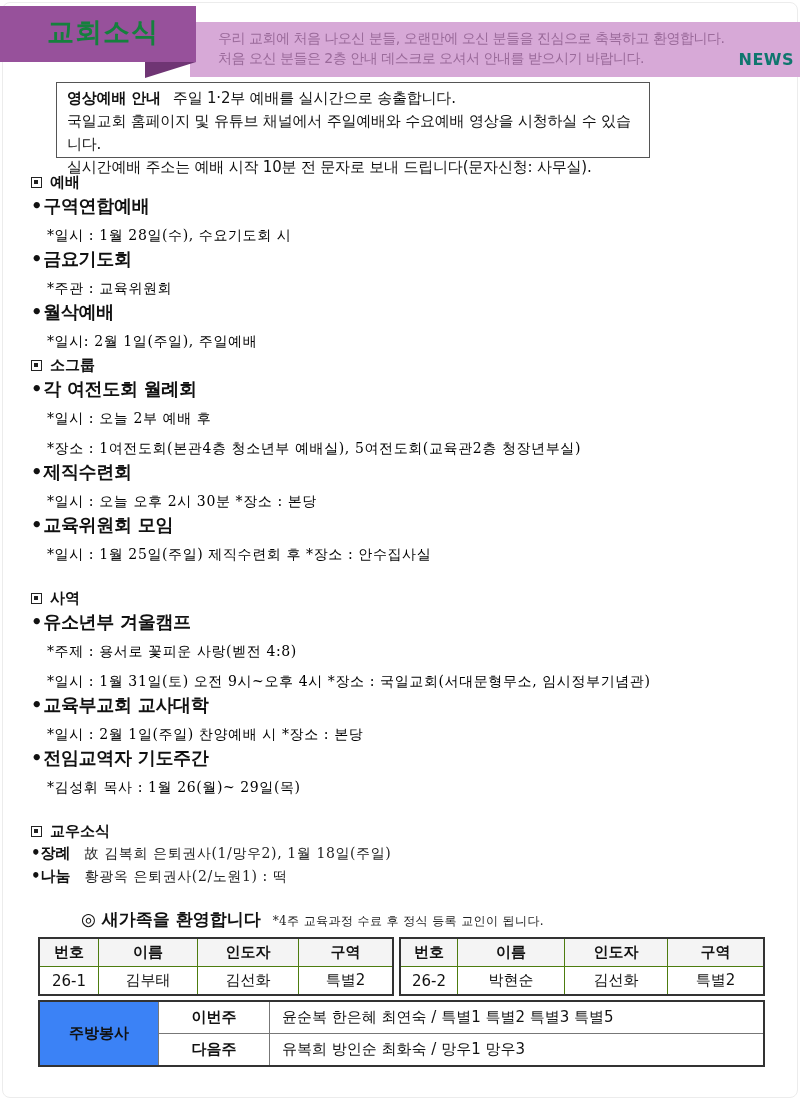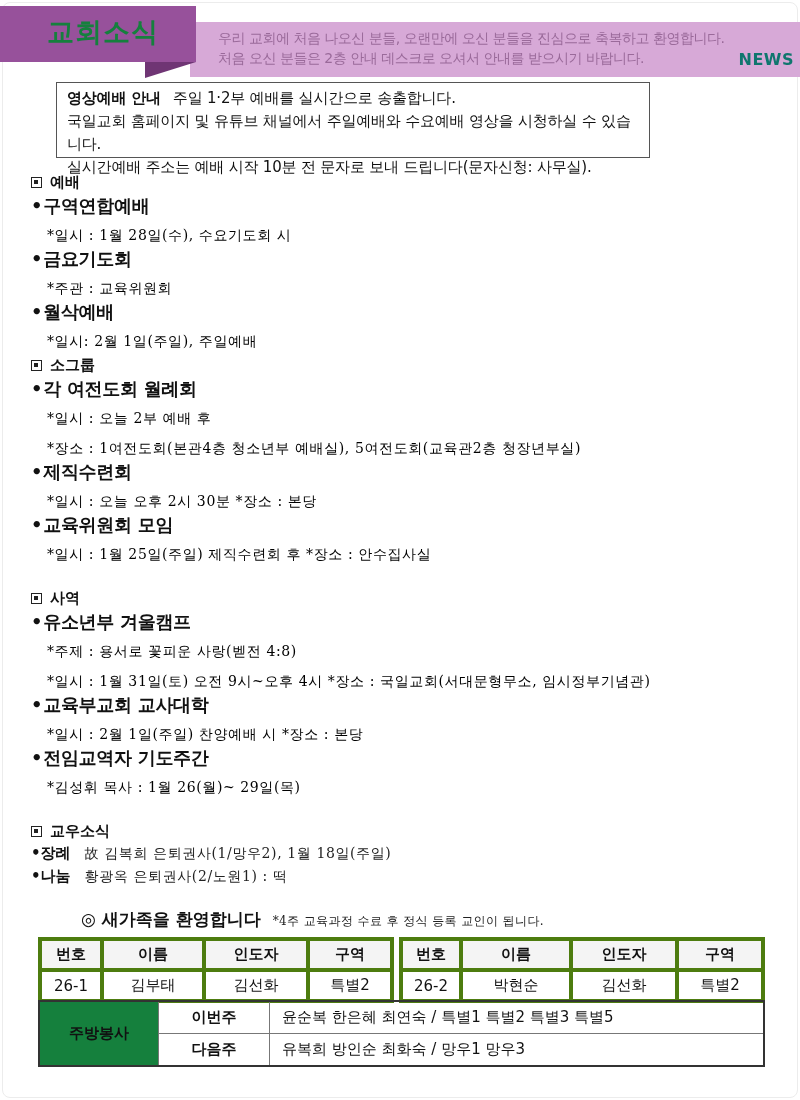--- a/index.html
+++ b/index.html
@@ -93,32 +93,32 @@
       margin-left: 12px; color: #222; letter-spacing: 0.4px;
     }
     table { border-collapse: collapse; }
     .nc-table {
       position: absolute; top: 937px; height: 59px;
       border: 2px solid #333; font-size: 15px;
     }
     .nc-table.left { left: 38px; width: 356px; }
     .nc-table.right { left: 399px; width: 366px; }
     .nc-table th, .nc-table td {
-      border: 4px solid #4d7c0f; text-align: center; height: 27px; padding: 0;
+      border: 1px solid #4d7c0f; text-align: center; height: 27px; padding: 0;
     }
     .nc-table th { background: #f4f4f4; font-weight: bold; }
     .nc-table td { font-weight: normal; }
 
     .kitchen-table {
       position: absolute; left: 38px; top: 1000px; width: 727px;
       border: 2px solid #333; font-size: 15px;
     }
     .kitchen-table td { border: 1px solid #777; height: 31px; padding: 0; }
     .kitchen-table .label-main {
-      background: #15803d; font-weight: bold; text-align: center; width: 118px;
+      background: #3b82f6; font-weight: bold; text-align: center; width: 118px;
     }
     .kitchen-table .label-week { font-weight: bold; text-align: center; width: 110px; border-radius: 14px; }
     .kitchen-table .val { padding-left: 12px; }
   </style>
 </head>
 <body>
 
 <div class="page-frame"></div>
 
 <div class="banner-band"></div>

